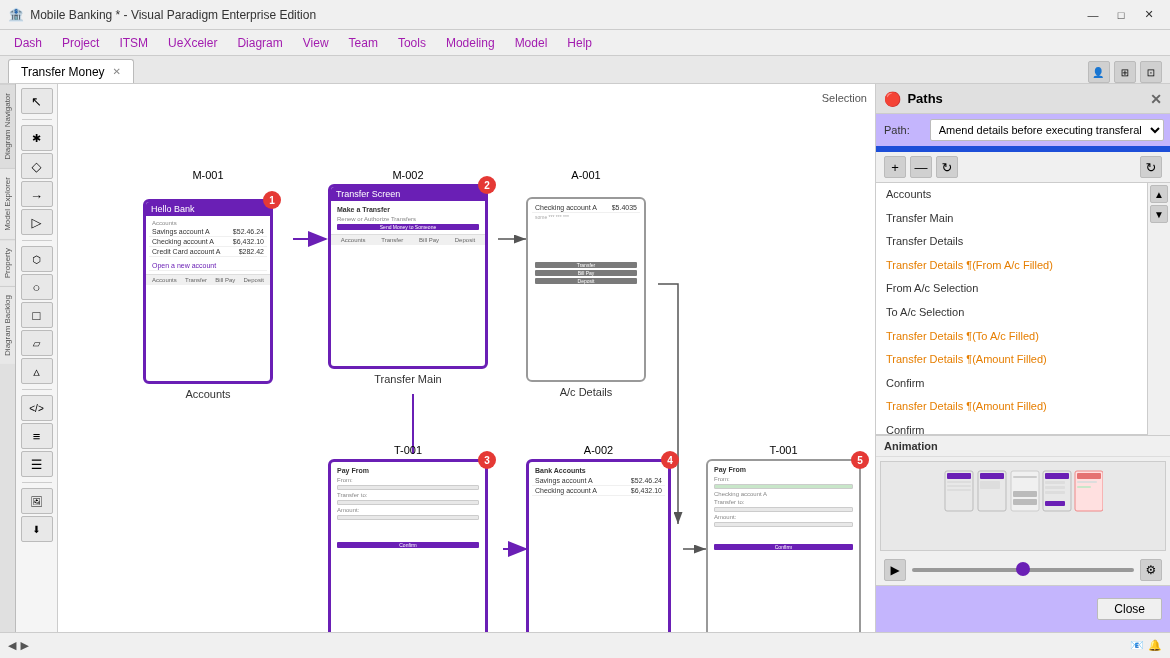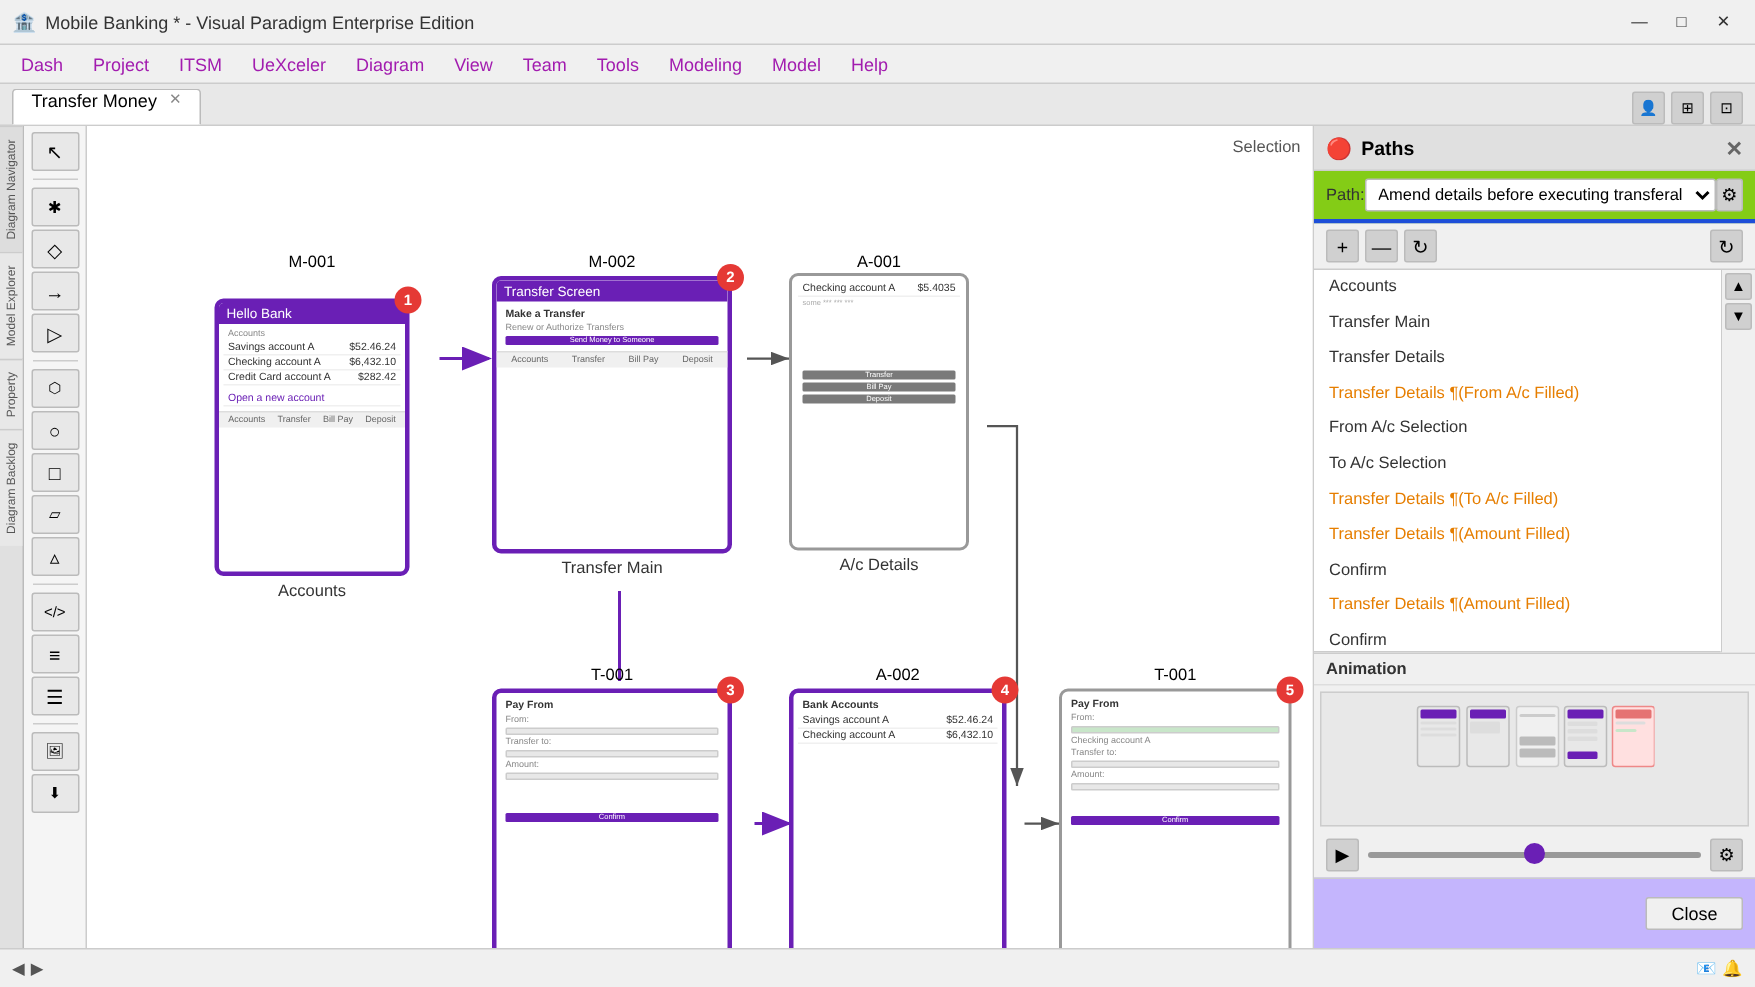--- a/index.html
+++ b/index.html
@@ -51,21 +51,21 @@
       padding-left: 8px;
       padding-right: 8px;
     }
     .tab {
       height: 24px;
       background: #fff;
       border: 1px solid #bbb;
       border-bottom: none;
       padding: 0 12px;
       display: flex;
-      align-items: flex-start;
+      align-items: center;
       font-size: 12px;
       cursor: pointer;
       border-radius: 3px 3px 0 0;
       margin-right: 17px;
     }
     .tab-actions { margin-left: auto; display: flex; gap: 4px; align-items: center; }
     .tab-action-btn {
       width: 22px; height: 22px;
       background: #d0d0d0; border: 1px solid #bbb;
       display: flex; align-items: center; justify-content: center;
@@ -172,23 +172,23 @@
       font-size: 13px;
       font-weight: 600;
     }
     #paths-header .paths-icon { color: #c0392b; margin-right: 6px; font-size: 14px; }
     #paths-header .close-btn { margin-left: auto; cursor: pointer; font-size: 14px; color: #666; }
 
     #paths-path-row {
       display: flex;
       align-items: center;
       padding: 5px 8px;
-      gap: 0;
-      border-bottom: 3px solid #1d4ed8;
-      background: #84cc16;
+      gap: 20px;
+      border-bottom: 6px solid #1d4ed8;
+      background: #c4b5fd;
     }
     #paths-path-row label { font-size: 11px; color: #333; white-space: nowrap; }
     #paths-path-select {
       flex: 1;
       height: 22px;
       font-size: 11px;
       border: 1px solid #bbb;
       border-radius: 2px;
       padding: 0 4px;
       background: white;
@@ -530,21 +530,21 @@
               <span>Bill Pay</span>
               <span>Deposit</span>
           </div>
         </div>
         <div class="node-badge badge-red" style="top:-8px; right:-8px;">2</div>
       </div>
       <div class="node-label">Transfer Main</div>
     </div>
 
     <div class="diagram-node" style="left:468px; top:85px;">
-      <div style="font-size:11px; font-weight:500; margin-bottom:1px;">A-001</div>
+      <div style="font-size:11px; font-weight:500; margin-bottom:16px;">A-001</div>
       <div style="position:relative;">
         <div class="mockup-frame" style="width:120px; height:185px; border:2px solid #999;">
           <div class="mockup-body" style="padding:4px;">
             <div class="mini-row">
                 <span>Checking account A</span>
                 <span>$5.4035</span>
               </div>
             <div class="mini-label" style="font-size:5px; color:#aaa;">some *** *** ***</div>
             <div style="height:40px;"></div>
             <div class="mini-btn" style="background:#7a7a7a;">Transfer</div>

